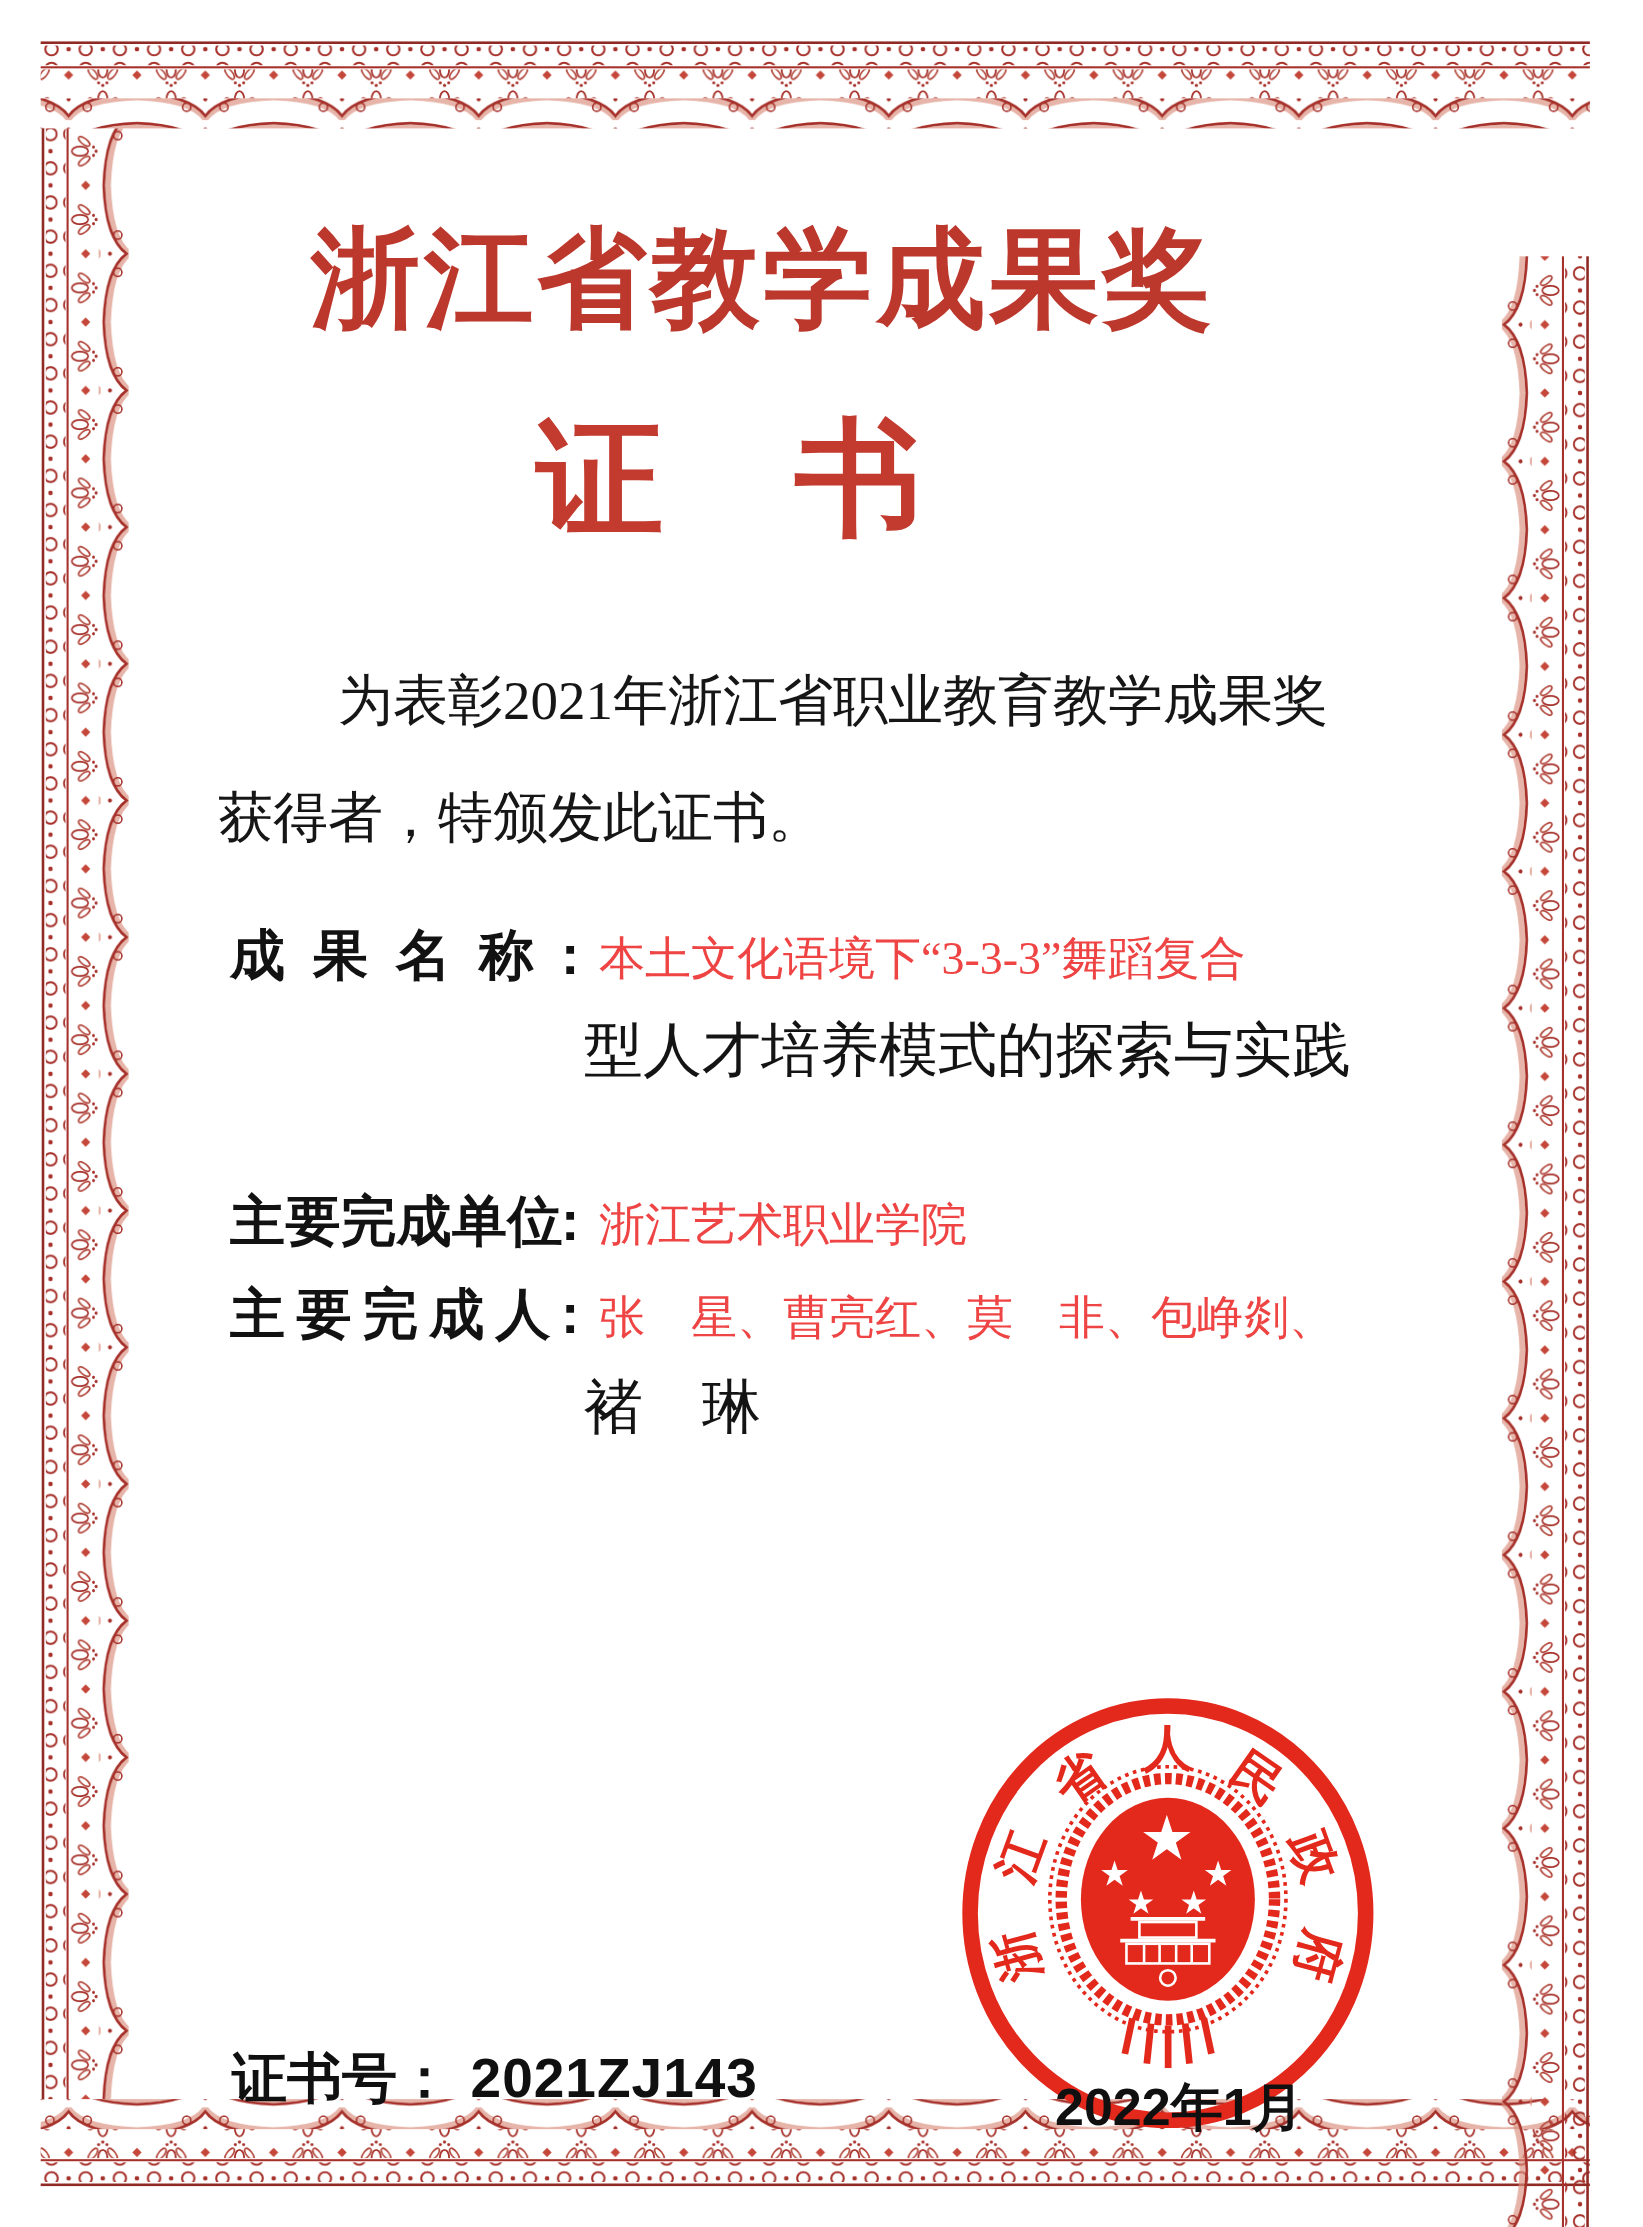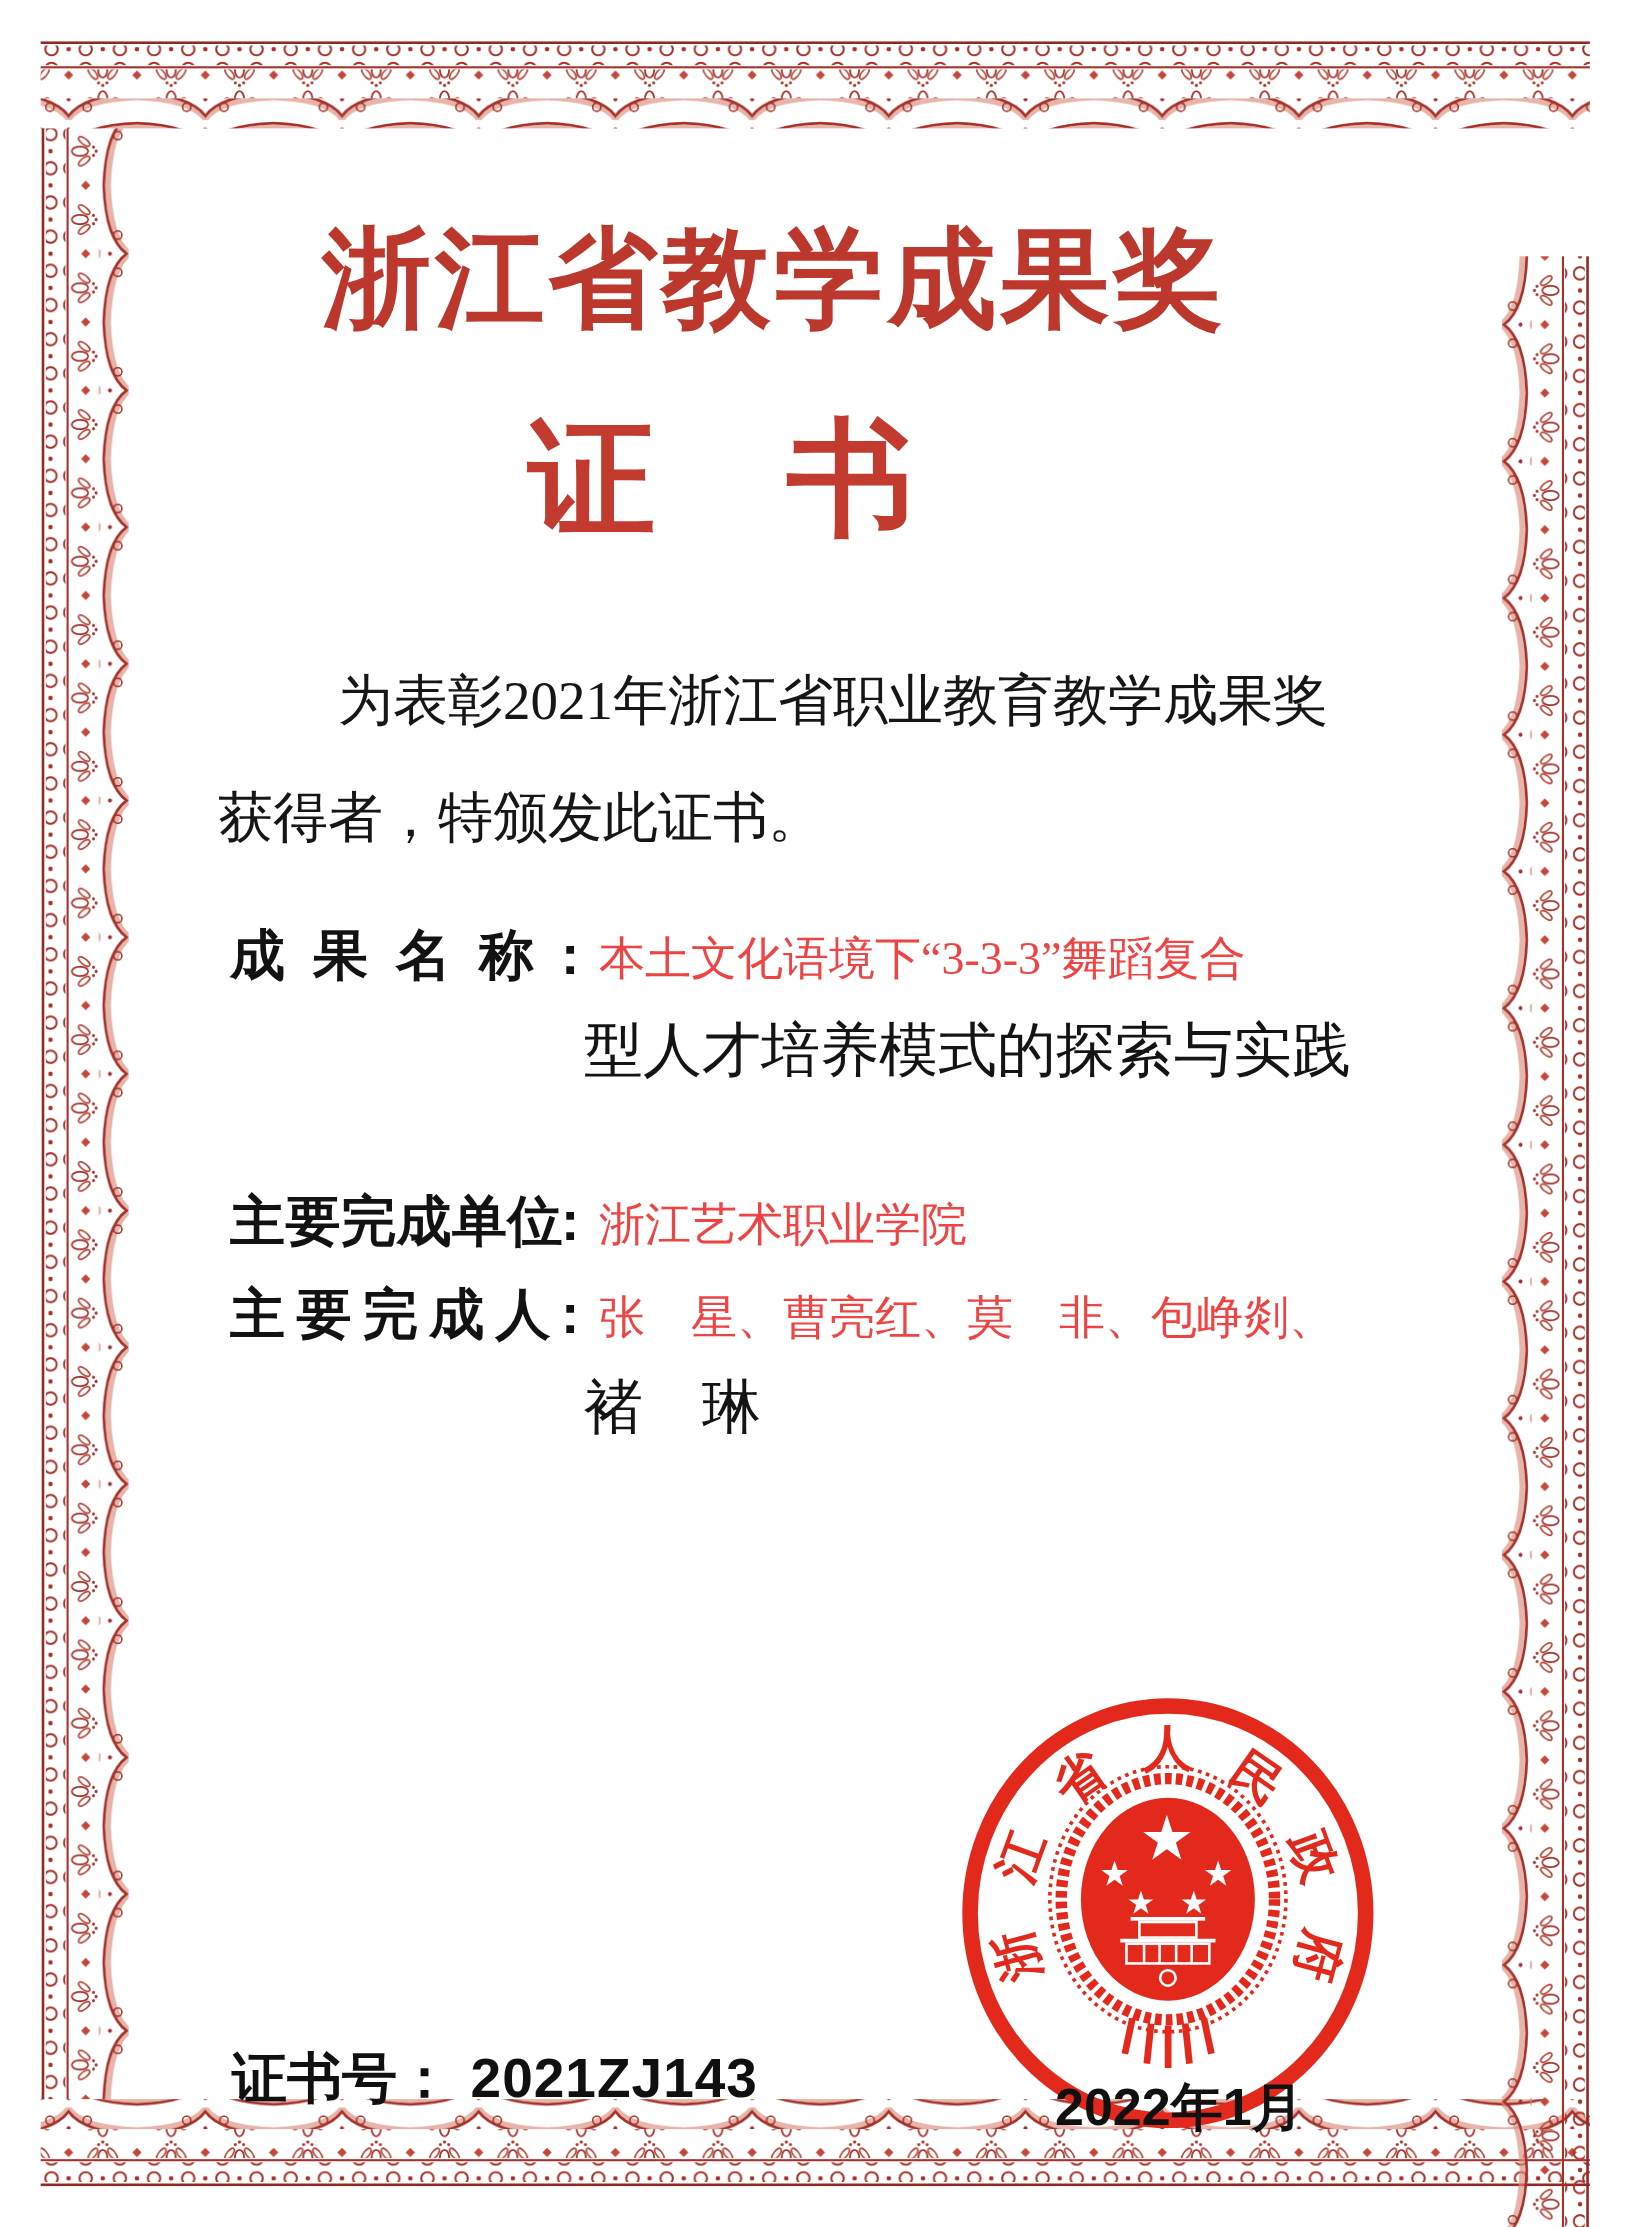--- a/index.html
+++ b/index.html
@@ -1,23 +1,23 @@
 <!DOCTYPE html>
 <html style="font-size:8.3px"><head>
 <meta charset="utf-8">
 <style>
   html,body{margin:0;padding:0;background:#ffffff;}
   #page{position:relative;width:1644px;height:2227px;background:#ffffff;overflow:hidden;
         font-family:"Liberation Sans", sans-serif;}
   #ornament{position:absolute;left:0;top:0;width:1644px;height:2227px;z-index:0;}
   .txt{position:absolute;white-space:nowrap;color:#1b1b1b;}
-  .title{left:15px;top:206px;width:1519px;text-align:center;
+  .title{left:4px;top:206px;width:1519px;text-align:center;
          font-size:109px;font-weight:900;letter-spacing:4.1px;color:#bc372c;
          font-family:"Liberation Sans", sans-serif;}
-  .subtitle{left:0;top:395px;width:1444px;text-align:center;
+  .subtitle{left:8px;top:395px;width:1444px;text-align:center;
          font-size:127px;font-weight:900;letter-spacing:2.1px;color:#c23b2e;
          font-family:"Liberation Sans", sans-serif;}
   .bodypara{left:218px;top:642px;width:1295px;white-space:normal;
          font-family:"Liberation Serif", serif;font-size:55px;line-height:117px;color:#161616;}
   .bodypara .indent{text-indent:120px;}
   .frow{left:230px;font-size:55px;line-height:1.25;}
   .flabel{display:inline-block;width:331px;font-weight:700;color:#121212;
           font-family:"Liberation Sans", sans-serif;}
   .ls4{letter-spacing:28px;}
   .ls5{letter-spacing:11.4px;}

